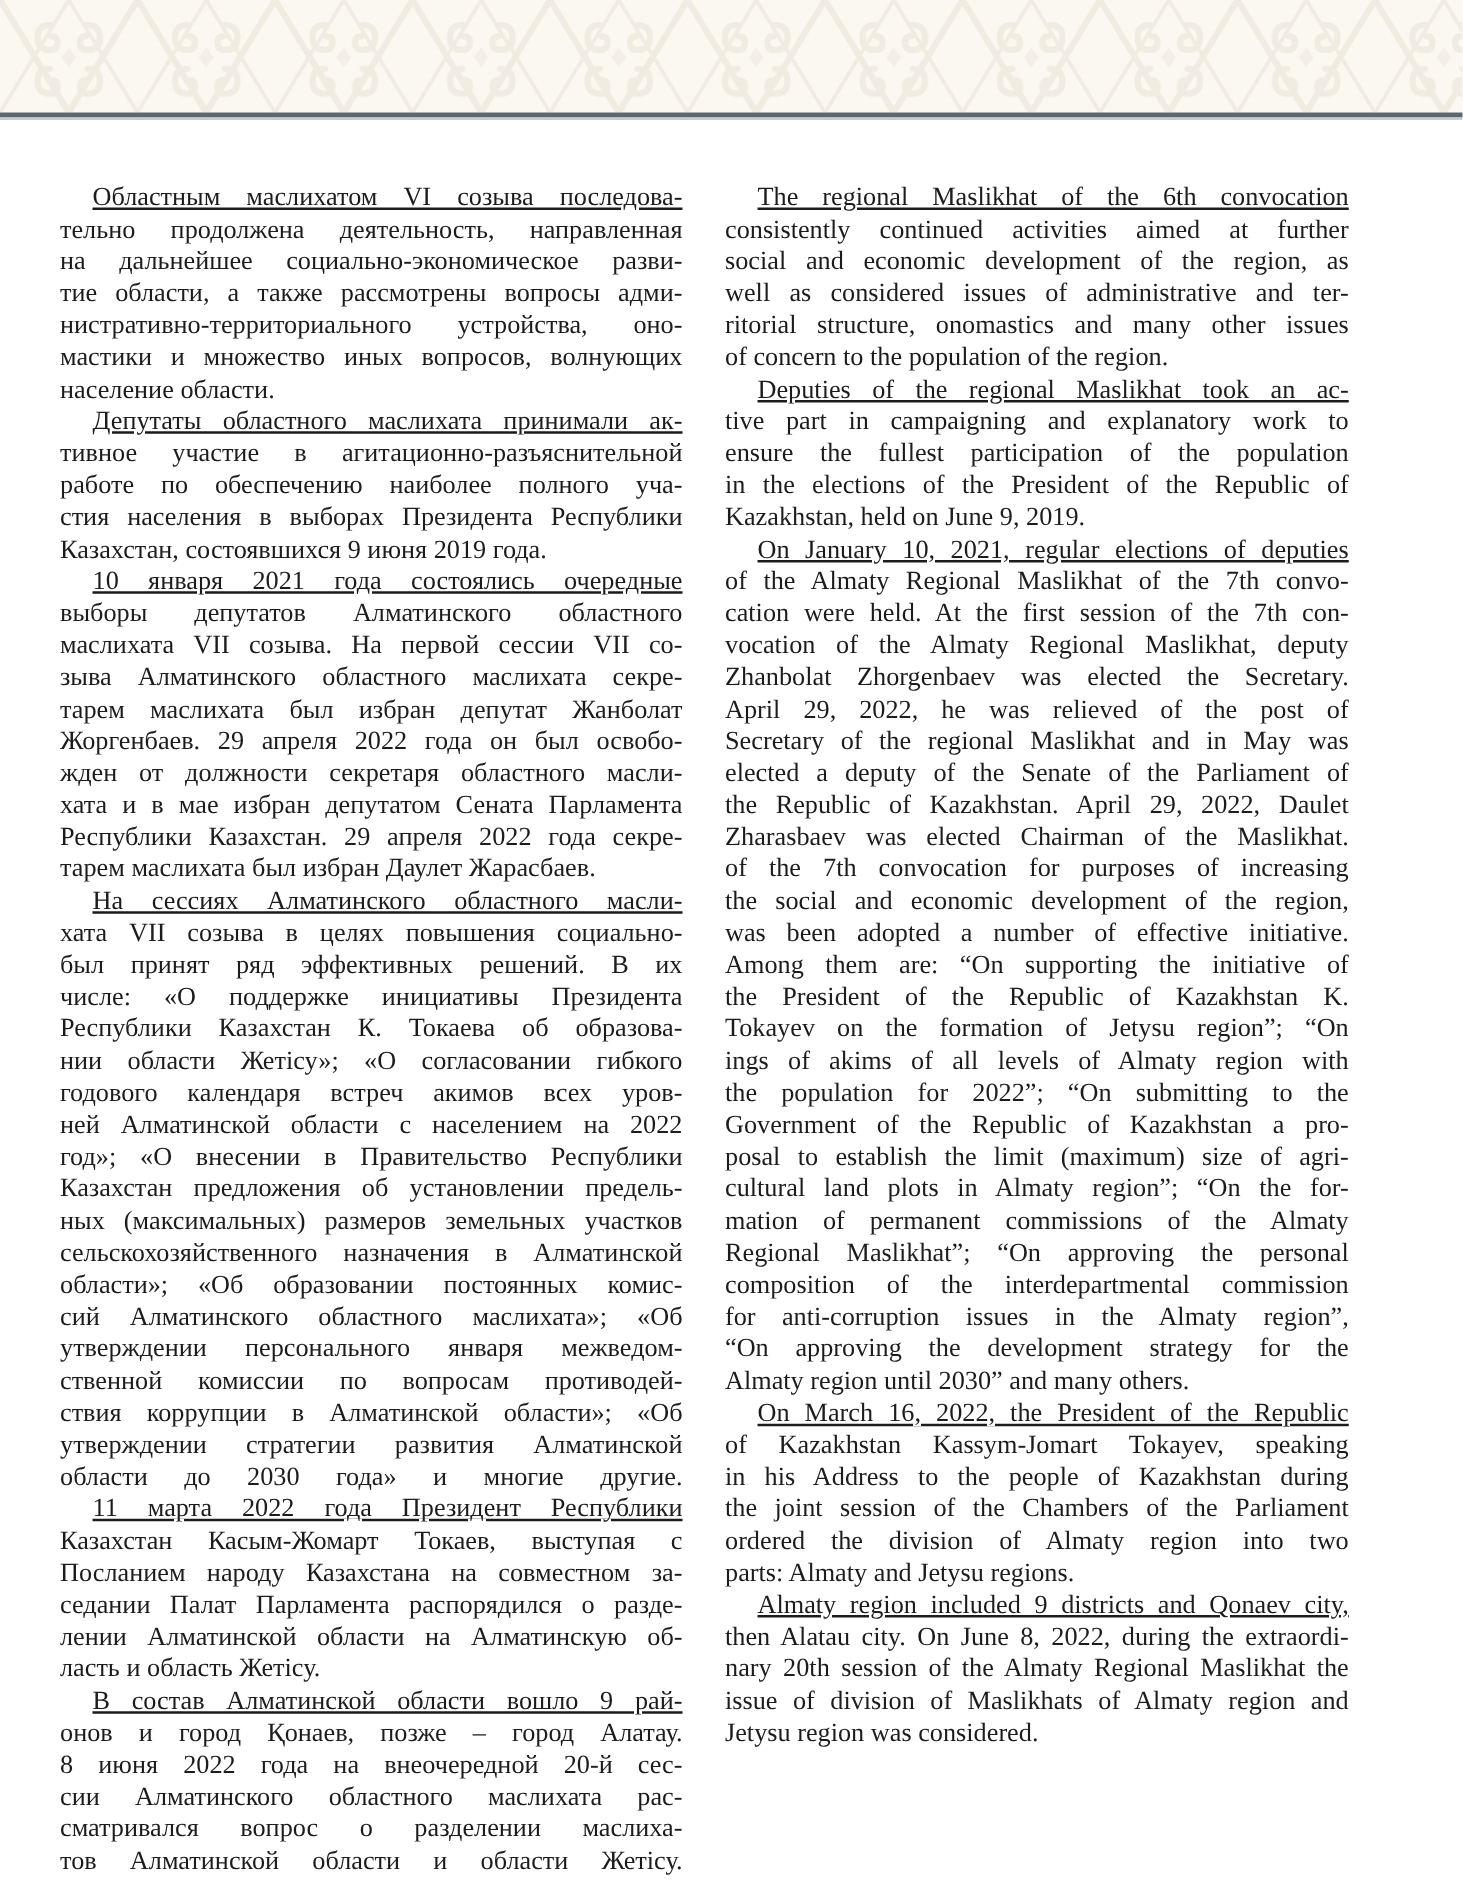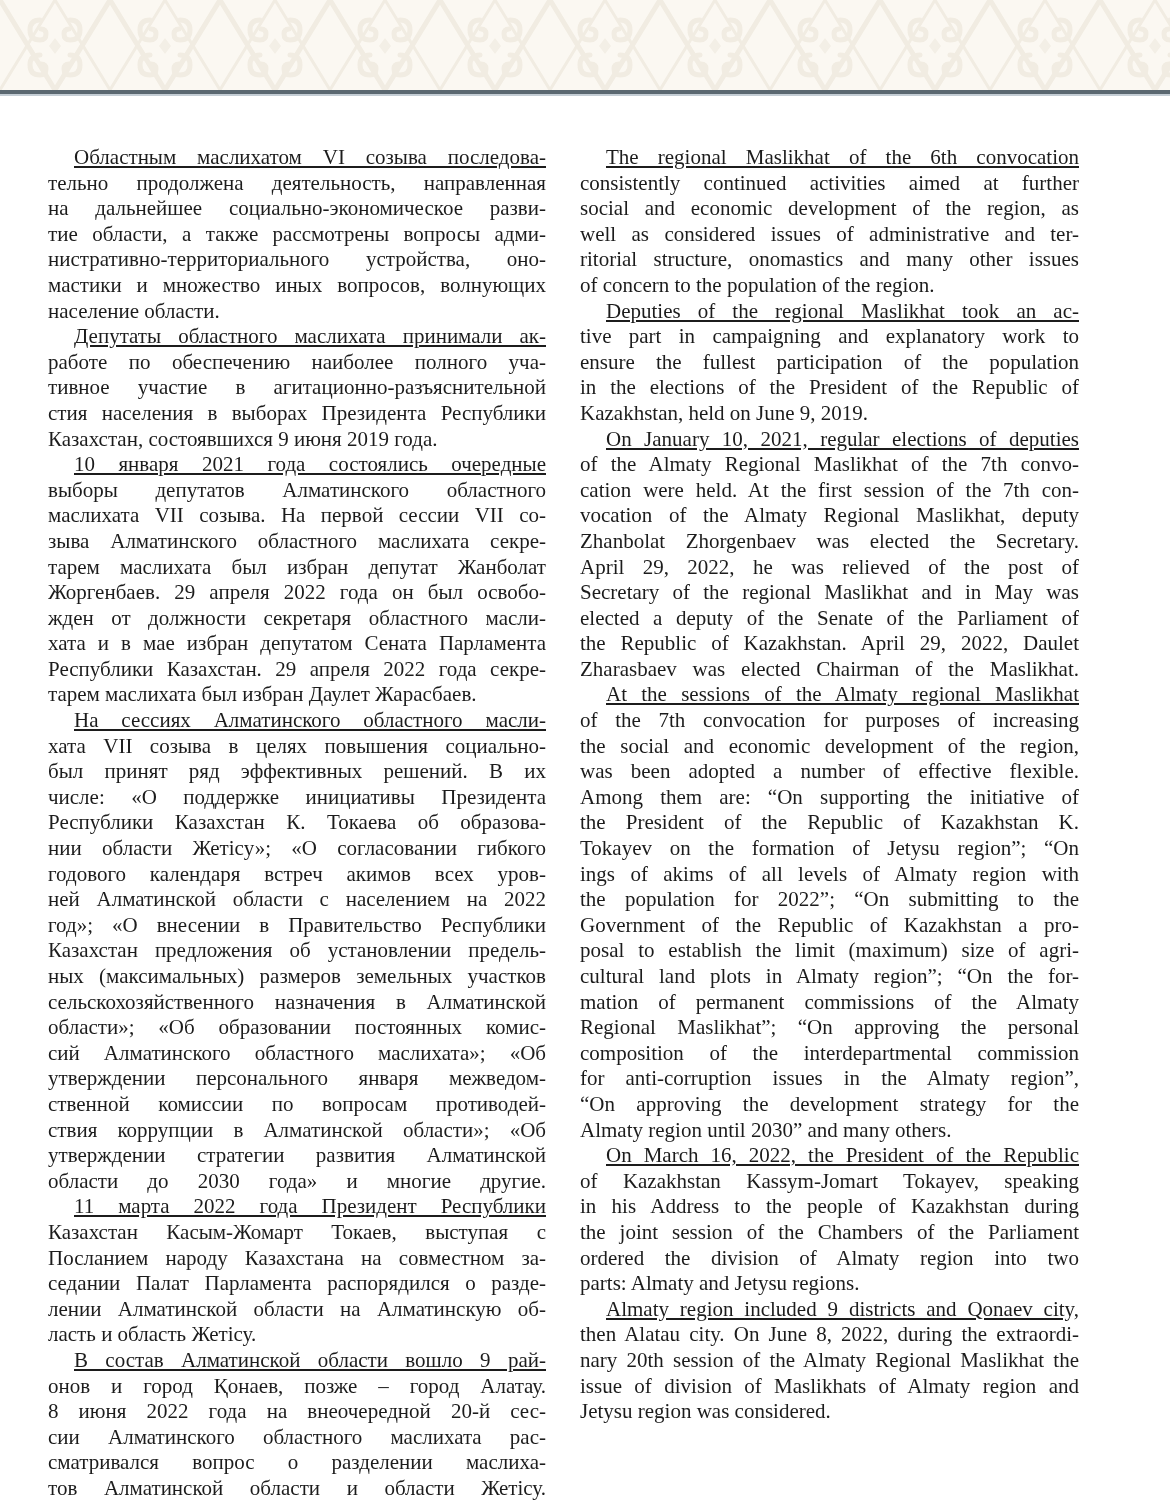--- a/index.html
+++ b/index.html
@@ -66,22 +66,22 @@
       <span class="line indent">Областным маслихатом VI созыва последова-</span>
       <span class="line">тельно продолжена деятельность, направленная</span>
       <span class="line">на дальнейшее социально-экономическое разви-</span>
       <span class="line">тие области, а также рассмотрены вопросы адми-</span>
       <span class="line">нистративно-территориального устройства, оно-</span>
       <span class="line">мастики и множество иных вопросов, волнующих</span>
       <span class="line last">население области.</span>
     </div>
     <div>
       <span class="line indent">Депутаты областного маслихата принимали ак-</span>
+      <span class="line">тивное участие в агитационно-разъяснительной</span>
       <span class="line">работе по обеспечению наиболее полного уча-</span>
-      <span class="line">тивное участие в агитационно-разъяснительной</span>
       <span class="line">стия населения в выборах Президента Республики</span>
       <span class="line last">Казахстан, состоявшихся 9 июня 2019 года.</span>
     </div>
     <div>
       <span class="line indent">10 января 2021 года состоялись очередные</span>
       <span class="line">выборы депутатов Алматинского областного</span>
       <span class="line">маслихата VII созыва. На первой сессии VII со-</span>
       <span class="line">зыва Алматинского областного маслихата секре-</span>
       <span class="line">тарем маслихата был избран депутат Жанболат</span>
       <span class="line">Жоргенбаев. 29 апреля 2022 года он был освобо-</span>
@@ -150,24 +150,23 @@
       <span class="line">cation were held. At the first session of the 7th con-</span>
       <span class="line">vocation of the Almaty Regional Maslikhat, deputy</span>
       <span class="line">Zhanbolat Zhorgenbaev was elected the Secretary.</span>
       <span class="line">April 29, 2022, he was relieved of the post of</span>
       <span class="line">Secretary of the regional Maslikhat and in May was</span>
       <span class="line">elected a deputy of the Senate of the Parliament of</span>
       <span class="line">the Republic of Kazakhstan. April 29, 2022, Daulet</span>
       <span class="line">Zharasbaev was elected Chairman of the Maslikhat.</span>
     </div>
     <div>
-      <span class="line indent">At the sessions of the Almaty regional Maslikhat</span>
       <span class="line">of the 7th convocation for purposes of increasing</span>
       <span class="line">the social and economic development of the region,</span>
-      <span class="line">was been adopted a number of effective flexible.</span>
+      <span class="line">was been adopted a number of effective initiative.</span>
       <span class="line">Among them are: “On supporting the initiative of</span>
       <span class="line">the President of the Republic of Kazakhstan K.</span>
       <span class="line">Tokayev on the formation of Jetysu region”; “On</span>
       <span class="line">ings of akims of all levels of Almaty region with</span>
       <span class="line">the population for 2022”; “On submitting to the</span>
       <span class="line">Government of the Republic of Kazakhstan a pro-</span>
       <span class="line">posal to establish the limit (maximum) size of agri-</span>
       <span class="line">cultural land plots in Almaty region”; “On the for-</span>
       <span class="line">mation of permanent commissions of the Almaty</span>
       <span class="line">Regional Maslikhat”; “On approving the personal</span>

